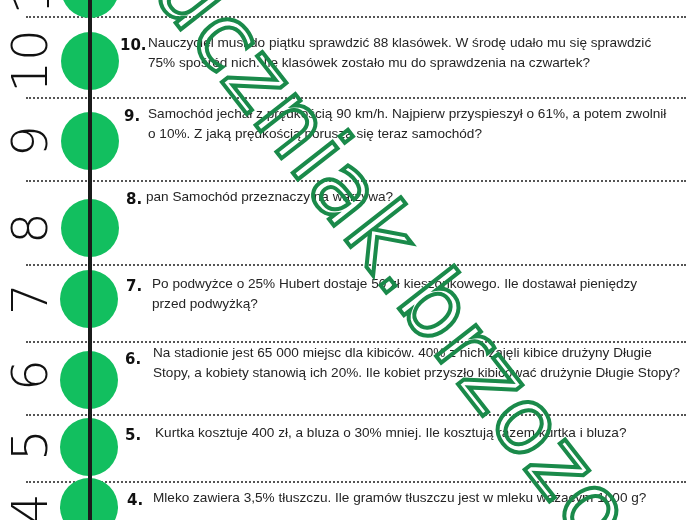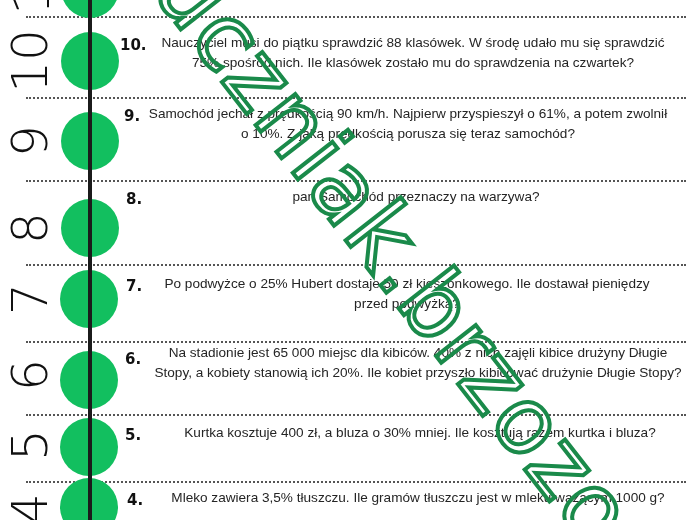--- a/index.html
+++ b/index.html
@@ -23,21 +23,21 @@
       background: #12bf5f; z-index: 2;
     }
     .big-num {
       position: absolute; font-family: "DejaVu Sans", sans-serif;
       font-size: 50px; font-weight: 300; color: #111111;
       transform: rotate(-90deg); transform-origin: center center;
       width: 80px; text-align: center; line-height: 50px; z-index: 2;
     }
     .task {
       position: absolute; left: 122px; width: 560px; z-index: 1;
-      font-size: 13.6px; line-height: 20px; color: #252525; text-align: center;
+      font-size: 13.6px; line-height: 20px; color: #252525;
     }
     .task .num {
       position: absolute; font-weight: bold; font-size: 15px; color: #111111;
       font-family: "DejaVu Sans", sans-serif;
     }
     .task .text { display: block; }
     .watermark {
       position: absolute; left: 0; top: 0; width: 700px; height: 520px;
       z-index: 5; pointer-events: none;
     }

